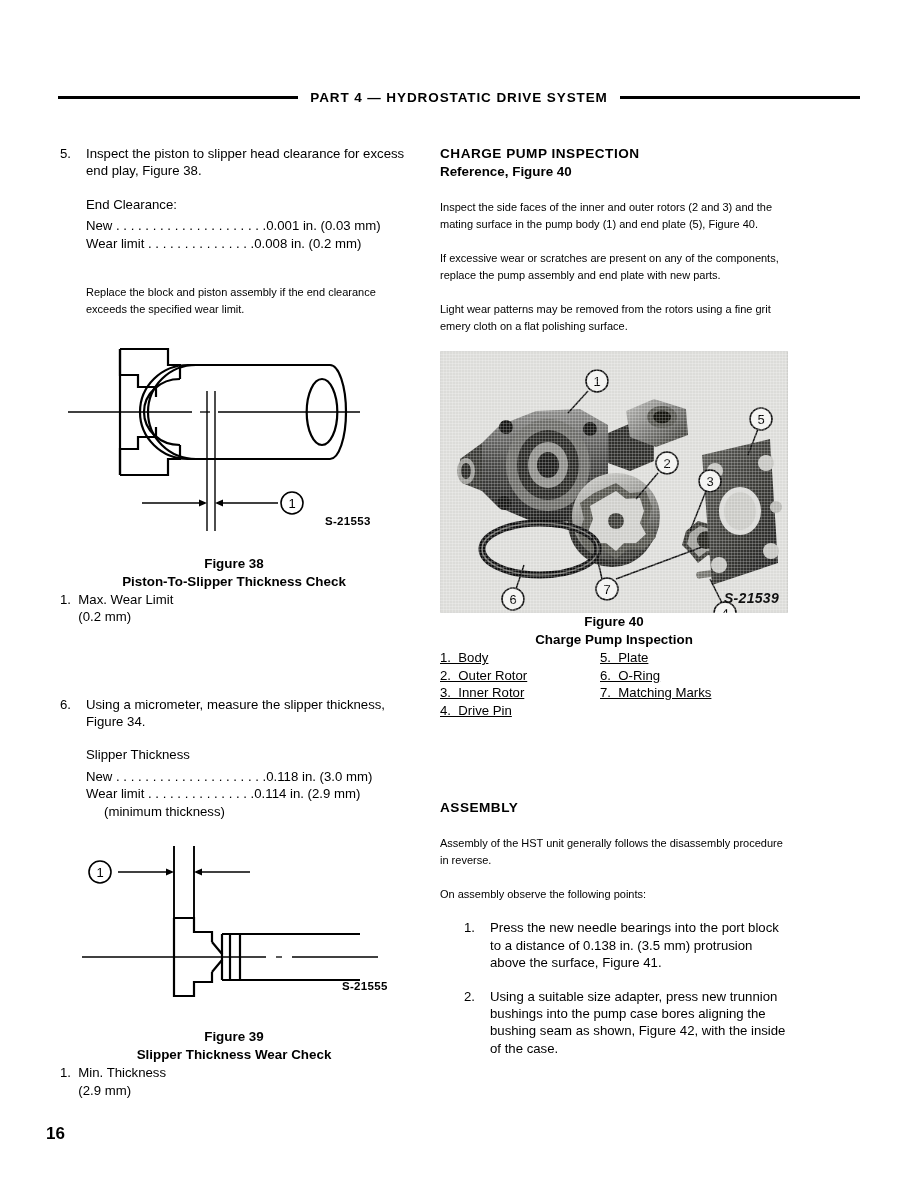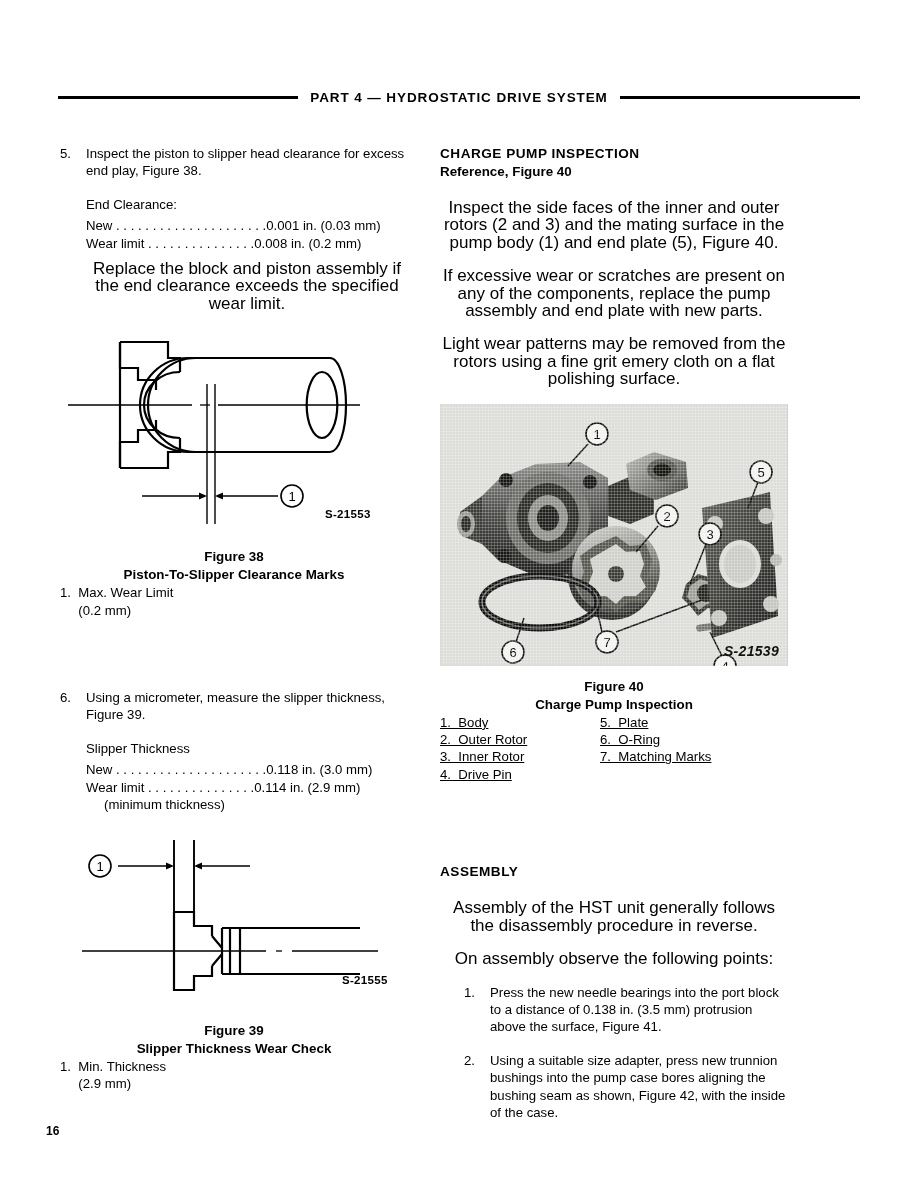--- a/index.html
+++ b/index.html
@@ -43,24 +43,24 @@
   
   .col {
     position: absolute;
     top: 145px;
     width: 348px;
   }
   .col-left  { left: 60px; }
   .col-right { left: 440px; }
 
   .para {
-    font-size: 17px;
+    font-size: 11px;
     line-height: 17.4px;
     margin: 0 0 16px 0;
-    text-align: center;
+    text-align: left;
   }
 
   
   .step {
     display: flex;
     margin: 0 0 16px 0;
   }
   .step .num {
     width: 26px;
     flex: 0 0 26px;
@@ -163,21 +163,21 @@
       repeating-linear-gradient(0deg, rgba(255,255,255,0.30) 0 1px, rgba(0,0,0,0) 1px 3px),
       repeating-linear-gradient(90deg, rgba(255,255,255,0.26) 0 1px, rgba(0,0,0,0) 1px 3px);
     opacity: 0.75;
   }
 
   
   .page-number {
     position: absolute;
     left: 46px;
     top: 1124px;
-    font-size: 12px;
+    font-size: 17px;
     font-weight: bold;
   }
 </style>
 </head>
 <body>
 
 <div class="page-header">
   <div class="rule left"></div>
   <div class="header-title">PART 4  —  HYDROSTATIC DRIVE SYSTEM</div>
   <div class="rule right"></div>
@@ -189,21 +189,21 @@
     <div class="num">5.</div>
     <div class="body">Inspect the piston to slipper head clearance for excess end play, Figure 38.</div>
   </div>
 
   <div class="step-indent">
     <p class="spec-label">End Clearance:</p>
     <div class="spec-row">New . . . . . . . . . . . . . . . . . . . . .0.001 in. (0.03 mm)</div>
     <div class="spec-row">Wear limit . . . . . . . . . . . . . . .0.008 in. (0.2 mm)</div>
   </div>
 
-  <p class="para step-indent" style="margin-top:8px;">Replace the block and piston assembly if the end clearance exceeds the specified wear limit.</p>
+  <p class="para step-indent" style="margin-top:32px;">Replace the block and piston assembly if the end clearance exceeds the specified wear limit.</p>
 
   <div class="figure-art" style="margin-top:14px;">
     <svg width="348" height="210" viewBox="0 0 348 210">
       <g fill="none" stroke="#000" stroke-width="2.2" stroke-linejoin="miter">
 
         <path d="M60,14 L60,40 L78,40 L78,52 L96,52 L96,62
                  M60,14 L108,14 L108,30 L120,30 L120,44
                  M60,140 L108,140 L108,124 L120,124 L120,110
                  M60,140 L60,114 L78,114 L78,102 L96,102 L96,92"></path>
 
@@ -240,27 +240,27 @@
       <polygon points="147,168 139,164.5 139,171.5" fill="#000"></polygon>
       <polygon points="155,168 163,164.5 163,171.5" fill="#000"></polygon>
 
       <circle cx="232" cy="168" r="11" fill="#fff" stroke="#000" stroke-width="1.6"></circle>
       <text x="232" y="173" text-anchor="middle" font-family="Liberation Sans, sans-serif" font-size="13">1</text>
     </svg>
     <div class="fig-code" style="position:absolute; left:265px; top:180px;">S-21553</div>
   </div>
 
   <div class="fig-caption" style="margin-top:6px;">Figure 38</div>
-  <div class="fig-caption">Piston-To-Slipper Clearance Marks</div>
+  <div class="fig-caption">Piston-To-Slipper Thickness Check</div>
   <div class="legend-line">1.  Max. Wear Limit</div>
   <div class="legend-line">     (0.2 mm)</div>
 
   <div class="step" style="margin-top:70px;">
     <div class="num">6.</div>
-    <div class="body">Using a micrometer, measure the slipper thickness, Figure 39.</div>
+    <div class="body">Using a micrometer, measure the slipper thickness, Figure 34.</div>
   </div>
 
   <div class="step-indent">
     <p class="spec-label">Slipper Thickness</p>
     <div class="spec-row">New . . . . . . . . . . . . . . . . . . . . .0.118 in. (3.0 mm)</div>
     <div class="spec-row">Wear limit . . . . . . . . . . . . . . .0.114 in. (2.9 mm)</div>
     <div class="spec-sub">(minimum thickness)</div>
   </div>
 
   <div class="figure-art" style="margin-top:26px;">
@@ -450,21 +450,21 @@
         <g>
           <circle cx="167" cy="238" r="11" fill="#f2f2f0" stroke="#111" stroke-width="1.6"></circle>
           <text x="167" y="243" text-anchor="middle" font-family="Liberation Sans, sans-serif" font-size="13">7</text>
         </g>
       </g>
     </svg>
     <div class="halftone"></div>
     <div class="photo-code">S-21539</div>
   </div>
 
-  <div class="fig-caption" style="margin-top:12px;">Figure 40</div>
+  <div class="fig-caption" style="margin-top:0;">Figure 40</div>
   <div class="fig-caption">Charge Pump Inspection</div>
 
   <div class="legend-two-col">
     <div class="lc">
       <div>1.  Body</div>
       <div>2.  Outer Rotor</div>
       <div>3.  Inner Rotor</div>
       <div>4.  Drive Pin</div>
     </div>
     <div class="rc">

